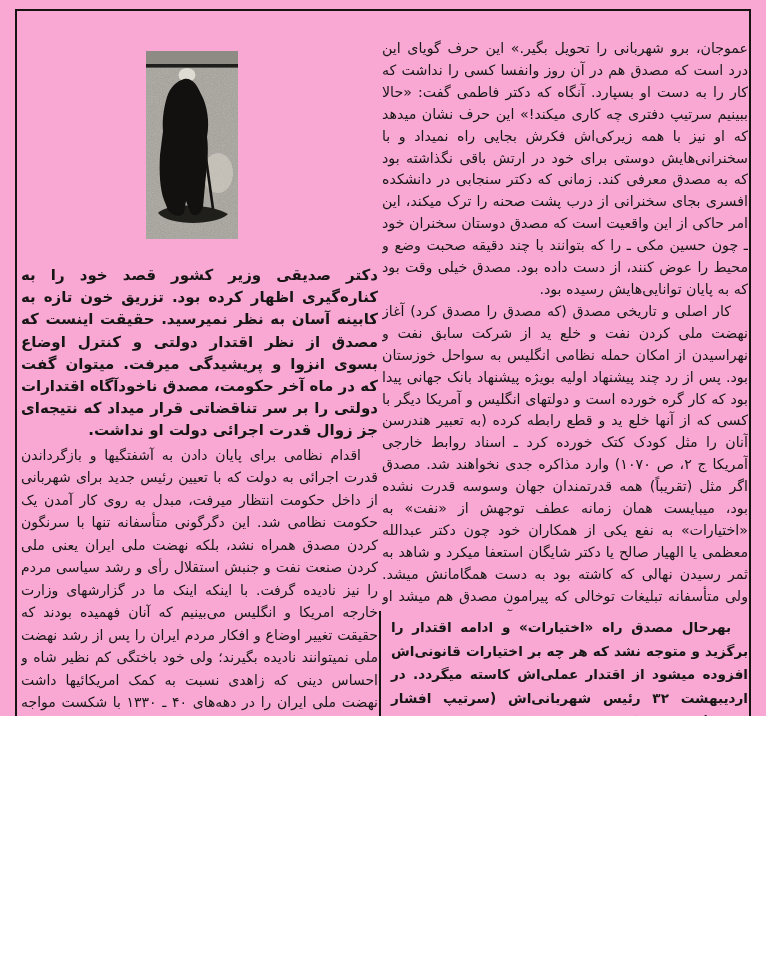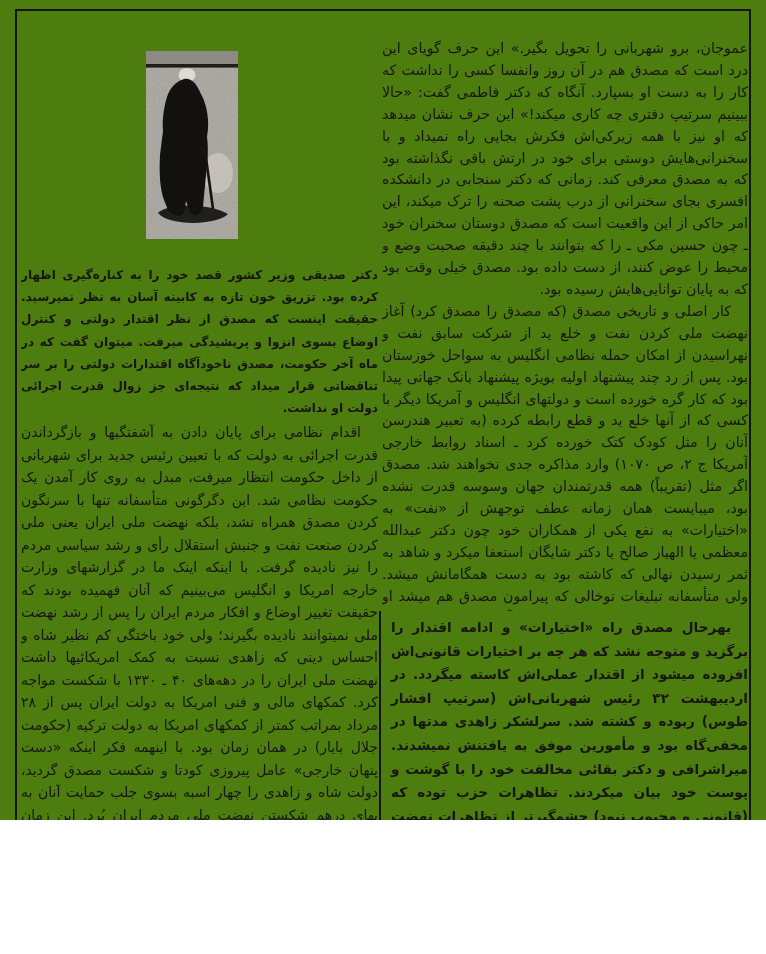--- a/index.html
+++ b/index.html
@@ -1,17 +1,17 @@
 <!DOCTYPE html>
 <html lang="fa"><head>
 <meta charset="utf-8">
 <style>
   html,body{margin:0;padding:0;background:#ffffff;}
   .sheet{
-    position:relative;width:766px;height:820px;background:#4d7c0f;
+    position:relative;width:766px;height:716px;background:#f9a8d4;
     font-family:"DejaVu Sans","Liberation Sans",sans-serif;color:#171615;
     overflow:hidden;
   }
   
   .frame{
     position:absolute;top:9px;left:15px;width:736px;height:908px;
     border:2.5px solid #151413;border-bottom:none;box-sizing:border-box;
     pointer-events:none;
   }
   .col{position:absolute;direction:rtl;}
@@ -29,21 +29,21 @@
     position:absolute;top:611px;left:379px;width:372px;height:303px;
     border-left:2.5px solid #151413;border-bottom:2.5px solid #151413;
     box-sizing:border-box;padding:5px 3px 0 10px;direction:rtl;overflow:hidden;
   }
   .highlight-box .para{font-size:13.6px;line-height:23.6px;}
 
   
   .col-left{top:9px;left:21px;width:357px;height:901px;overflow:hidden;}
   .photo{width:92px;height:188px;margin:42px 140px 0 0;}
   .photo svg{display:block;width:100%;height:100%;}
-  .lead{margin-top:25px;font-size:12px;line-height:22.2px;}
+  .lead{margin-top:25px;font-size:15px;line-height:22.2px;}
   .col-left .para.body{font-size:14.0px;line-height:22.5px;margin-top:2px;}
 
   
   .footer-rule{
     position:absolute;top:916px;left:13px;width:753px;height:3px;
     background:#161514;transform:rotate(-0.35deg);transform-origin:center;
   }
   .footer-line{position:absolute;top:924px;right:24px;font-size:15px;direction:rtl;}
   .page-number{position:absolute;top:929px;left:30px;font-size:16.5px;}
 </style>

